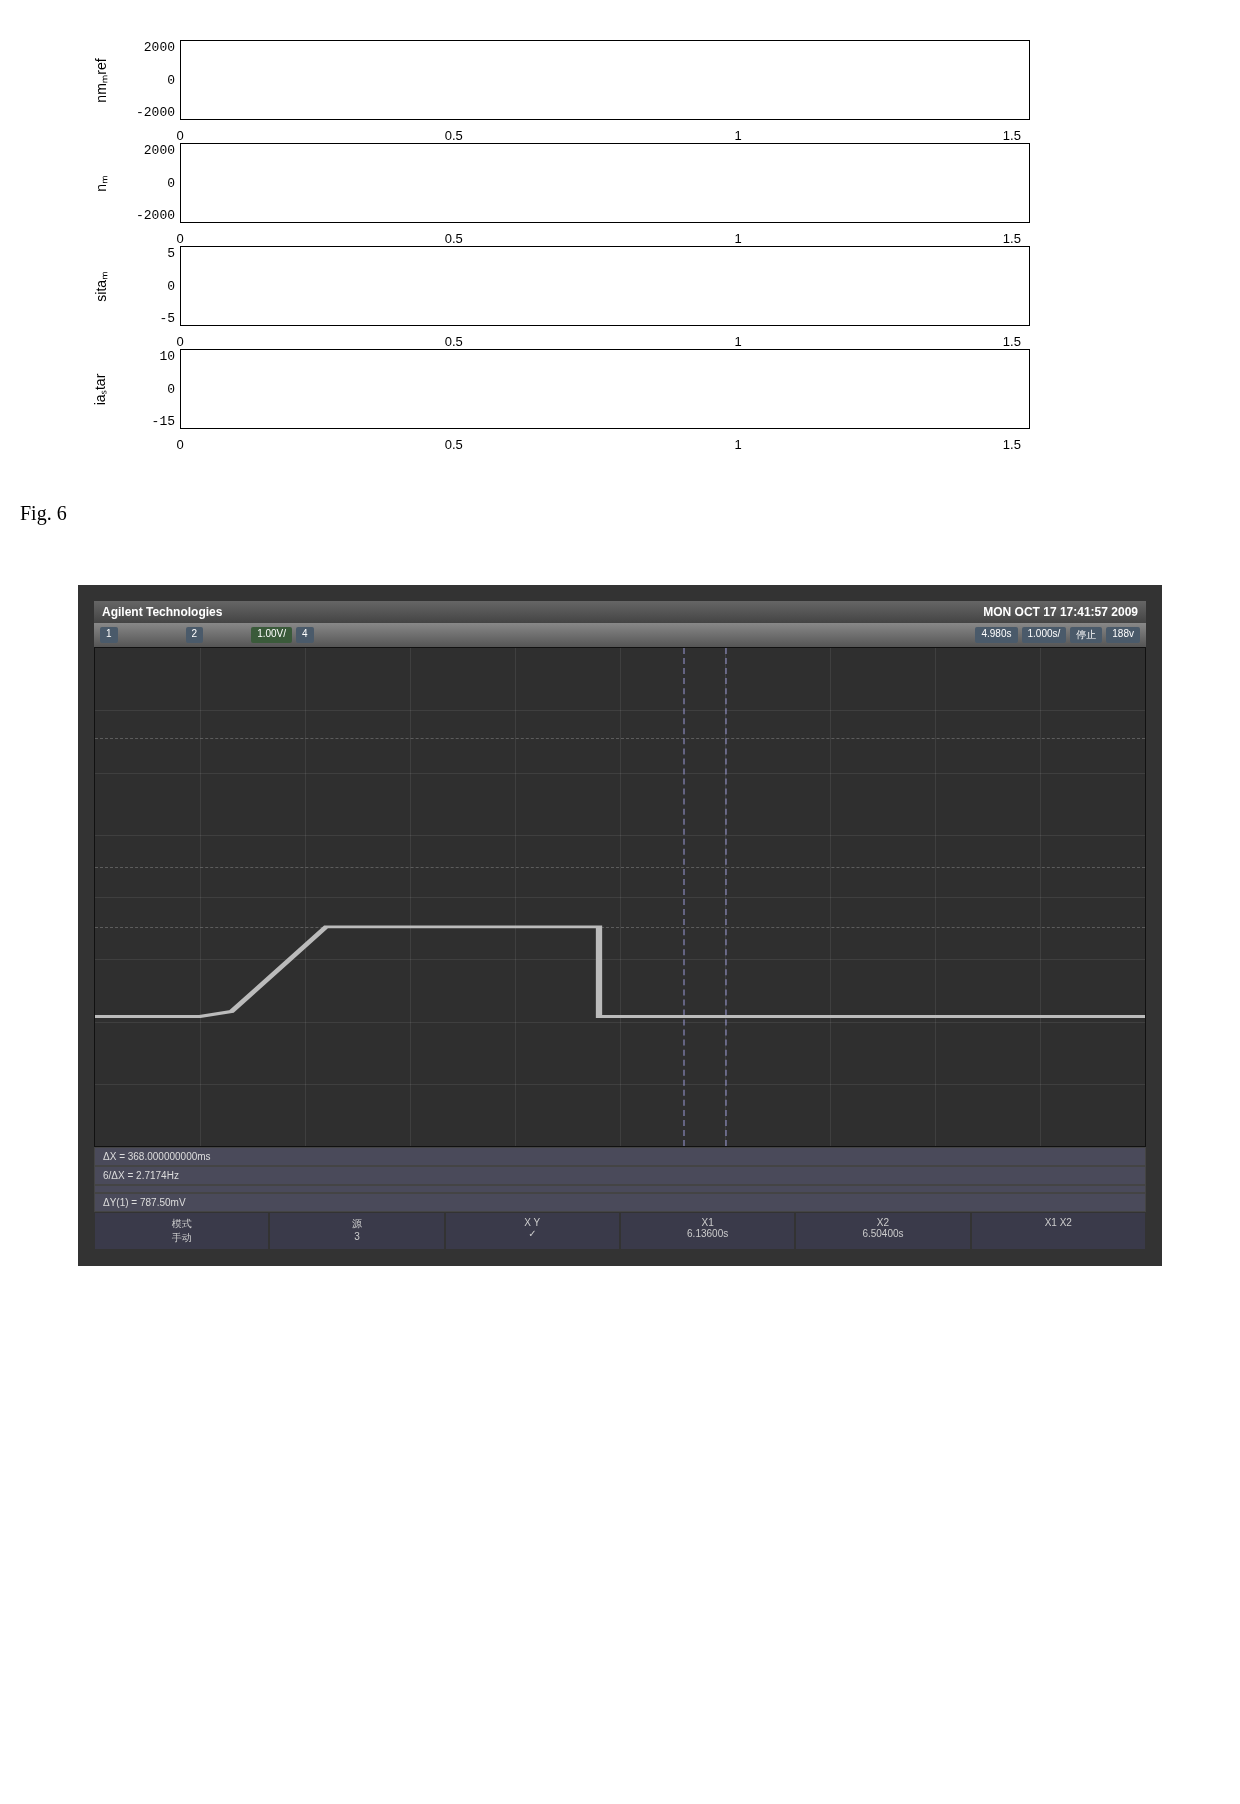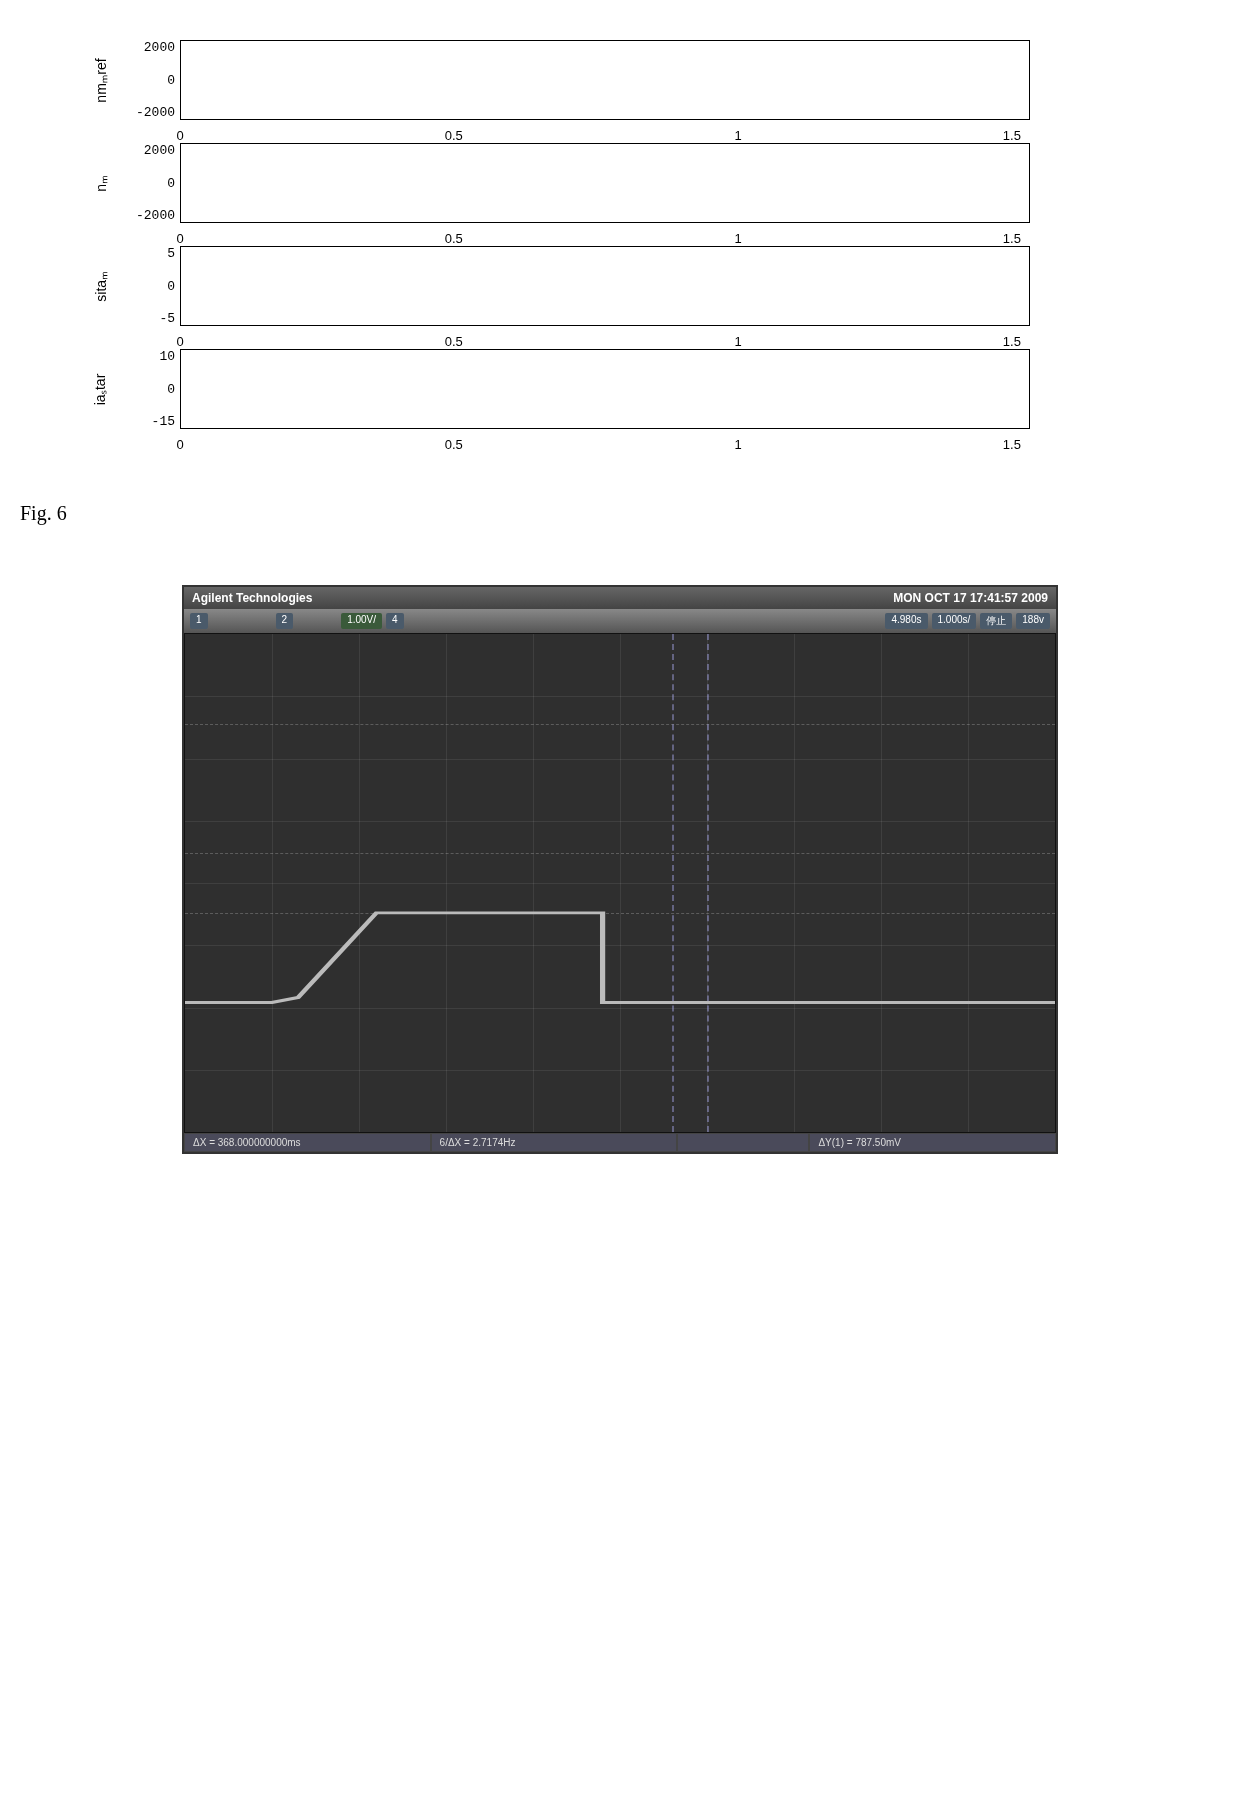--- a/index.html
+++ b/index.html
@@ -62,24 +62,24 @@
     .xticks span {
       transform: translateX(-50%);
     }
     .fig-caption {
       text-align: left;
       font-size: 20px;
       margin: 50px 0 30px;
       font-family: 'Times New Roman', serif;
     }
     .scope-container {
-      width: 876px;
+      width: 1084px;
       margin: 18px auto;
       background: #333;
-      padding: 2px;
+      padding: 16px;
     }
     .scope-header {
       background: linear-gradient(#666, #444);
       color: #fff;
       display: flex;
       justify-content: space-between;
       padding: 4px 8px;
       font-size: 12px;
       font-weight: bold;
     }
@@ -120,20 +120,21 @@
       position: absolute;
       height: 100%;
       width: 0;
       border-left: 2px dashed rgba(180,180,255,0.4);
     }
     .scope-measurements {
       background: linear-gradient(#777, #555);
       display: flex;
       font-size: 10px;
       color: #ddd;
+      flex-direction: column;
     }
     .meas-box {
       flex: 1;
       padding: 3px 8px;
       border: 1px solid #444;
       background: #4a4a5a;
     }
     .scope-bottom {
       background: linear-gradient(#666, #444);
       display: flex;
@@ -294,14 +295,27 @@
       <svg class="waveform" viewBox="0 0 100 100" preserveAspectRatio="none">
         <polyline points="0,74 10,74 13,73 22,56 48,56 48,74 100,74" stroke="#bbb" stroke-width="0.6" fill="none"></polyline>
       </svg>
     </div>
     <div class="scope-measurements">
       <div class="meas-box">ΔX = 368.000000000ms</div>
       <div class="meas-box">6/ΔX = 2.7174Hz</div>
       <div class="meas-box" style="flex:0.5"></div>
       <div class="meas-box">ΔY(1) = 787.50mV</div>
     </div>
+    <div class="scope-bottom">
+      <div class="bottom-btn" style="white-space:pre-line">模式
+手动</div>
+      <div class="bottom-btn" style="white-space:pre-line">源
+3</div>
+      <div class="bottom-btn" style="white-space:pre-line">X    Y
+✓</div>
+      <div class="bottom-btn" style="white-space:pre-line">X1
+6.13600s</div>
+      <div class="bottom-btn" style="white-space:pre-line">X2
+6.50400s</div>
+      <div class="bottom-btn">X1 X2</div>
+    </div>
   </div>
 </div>
 
 </body></html>

